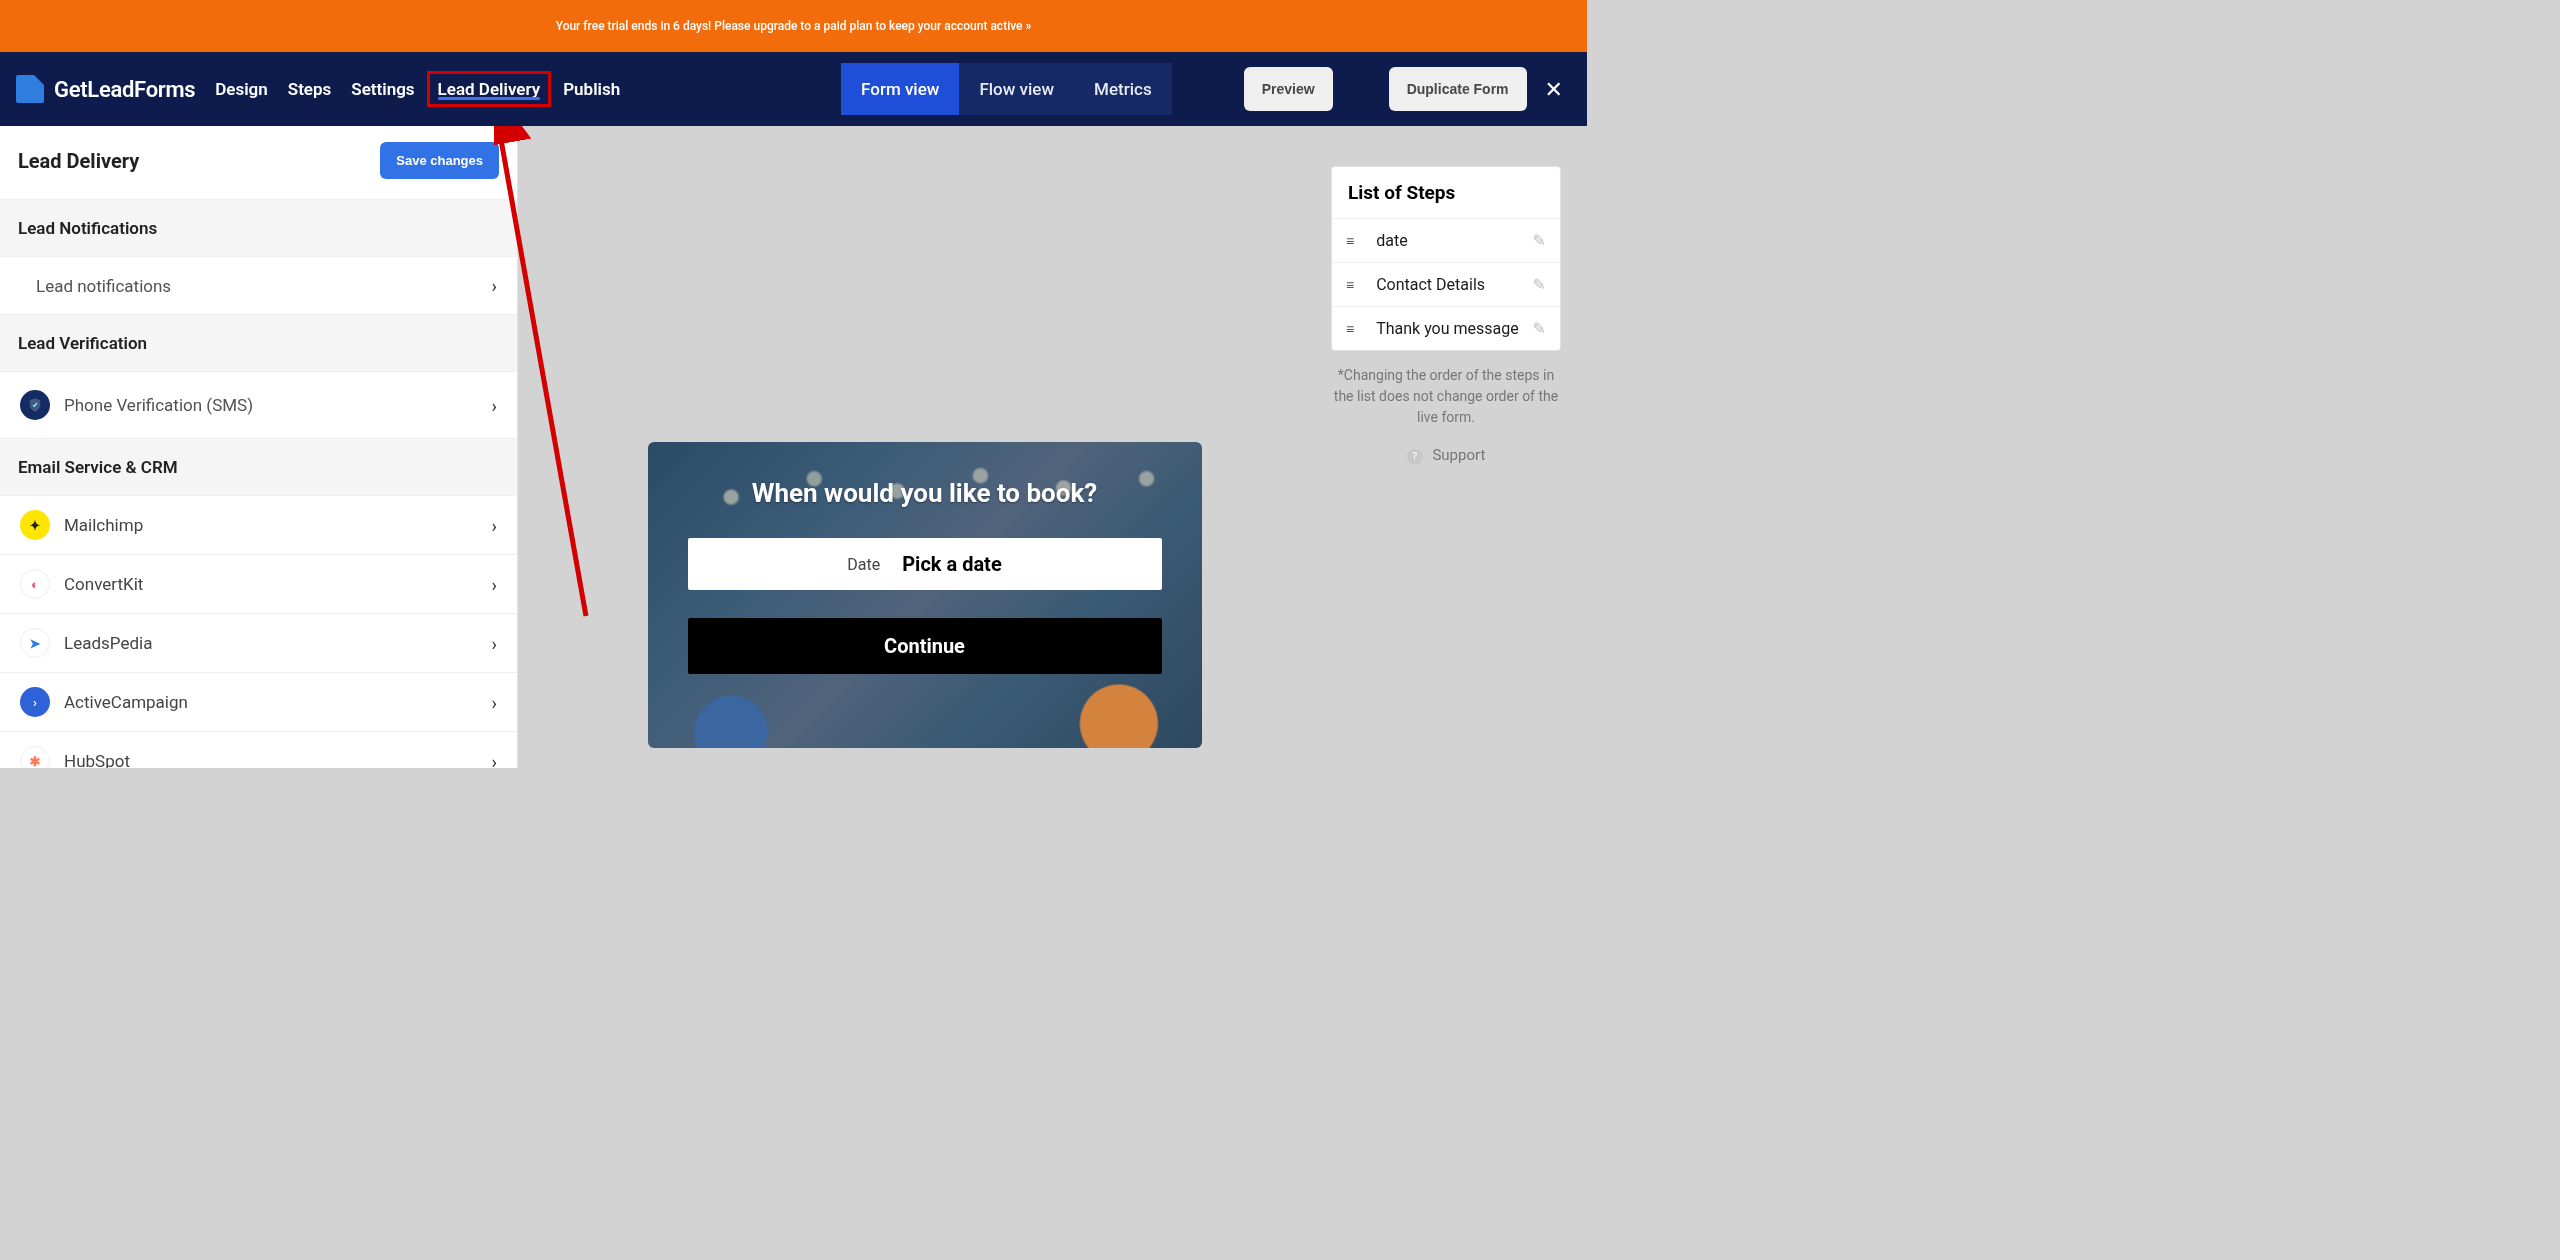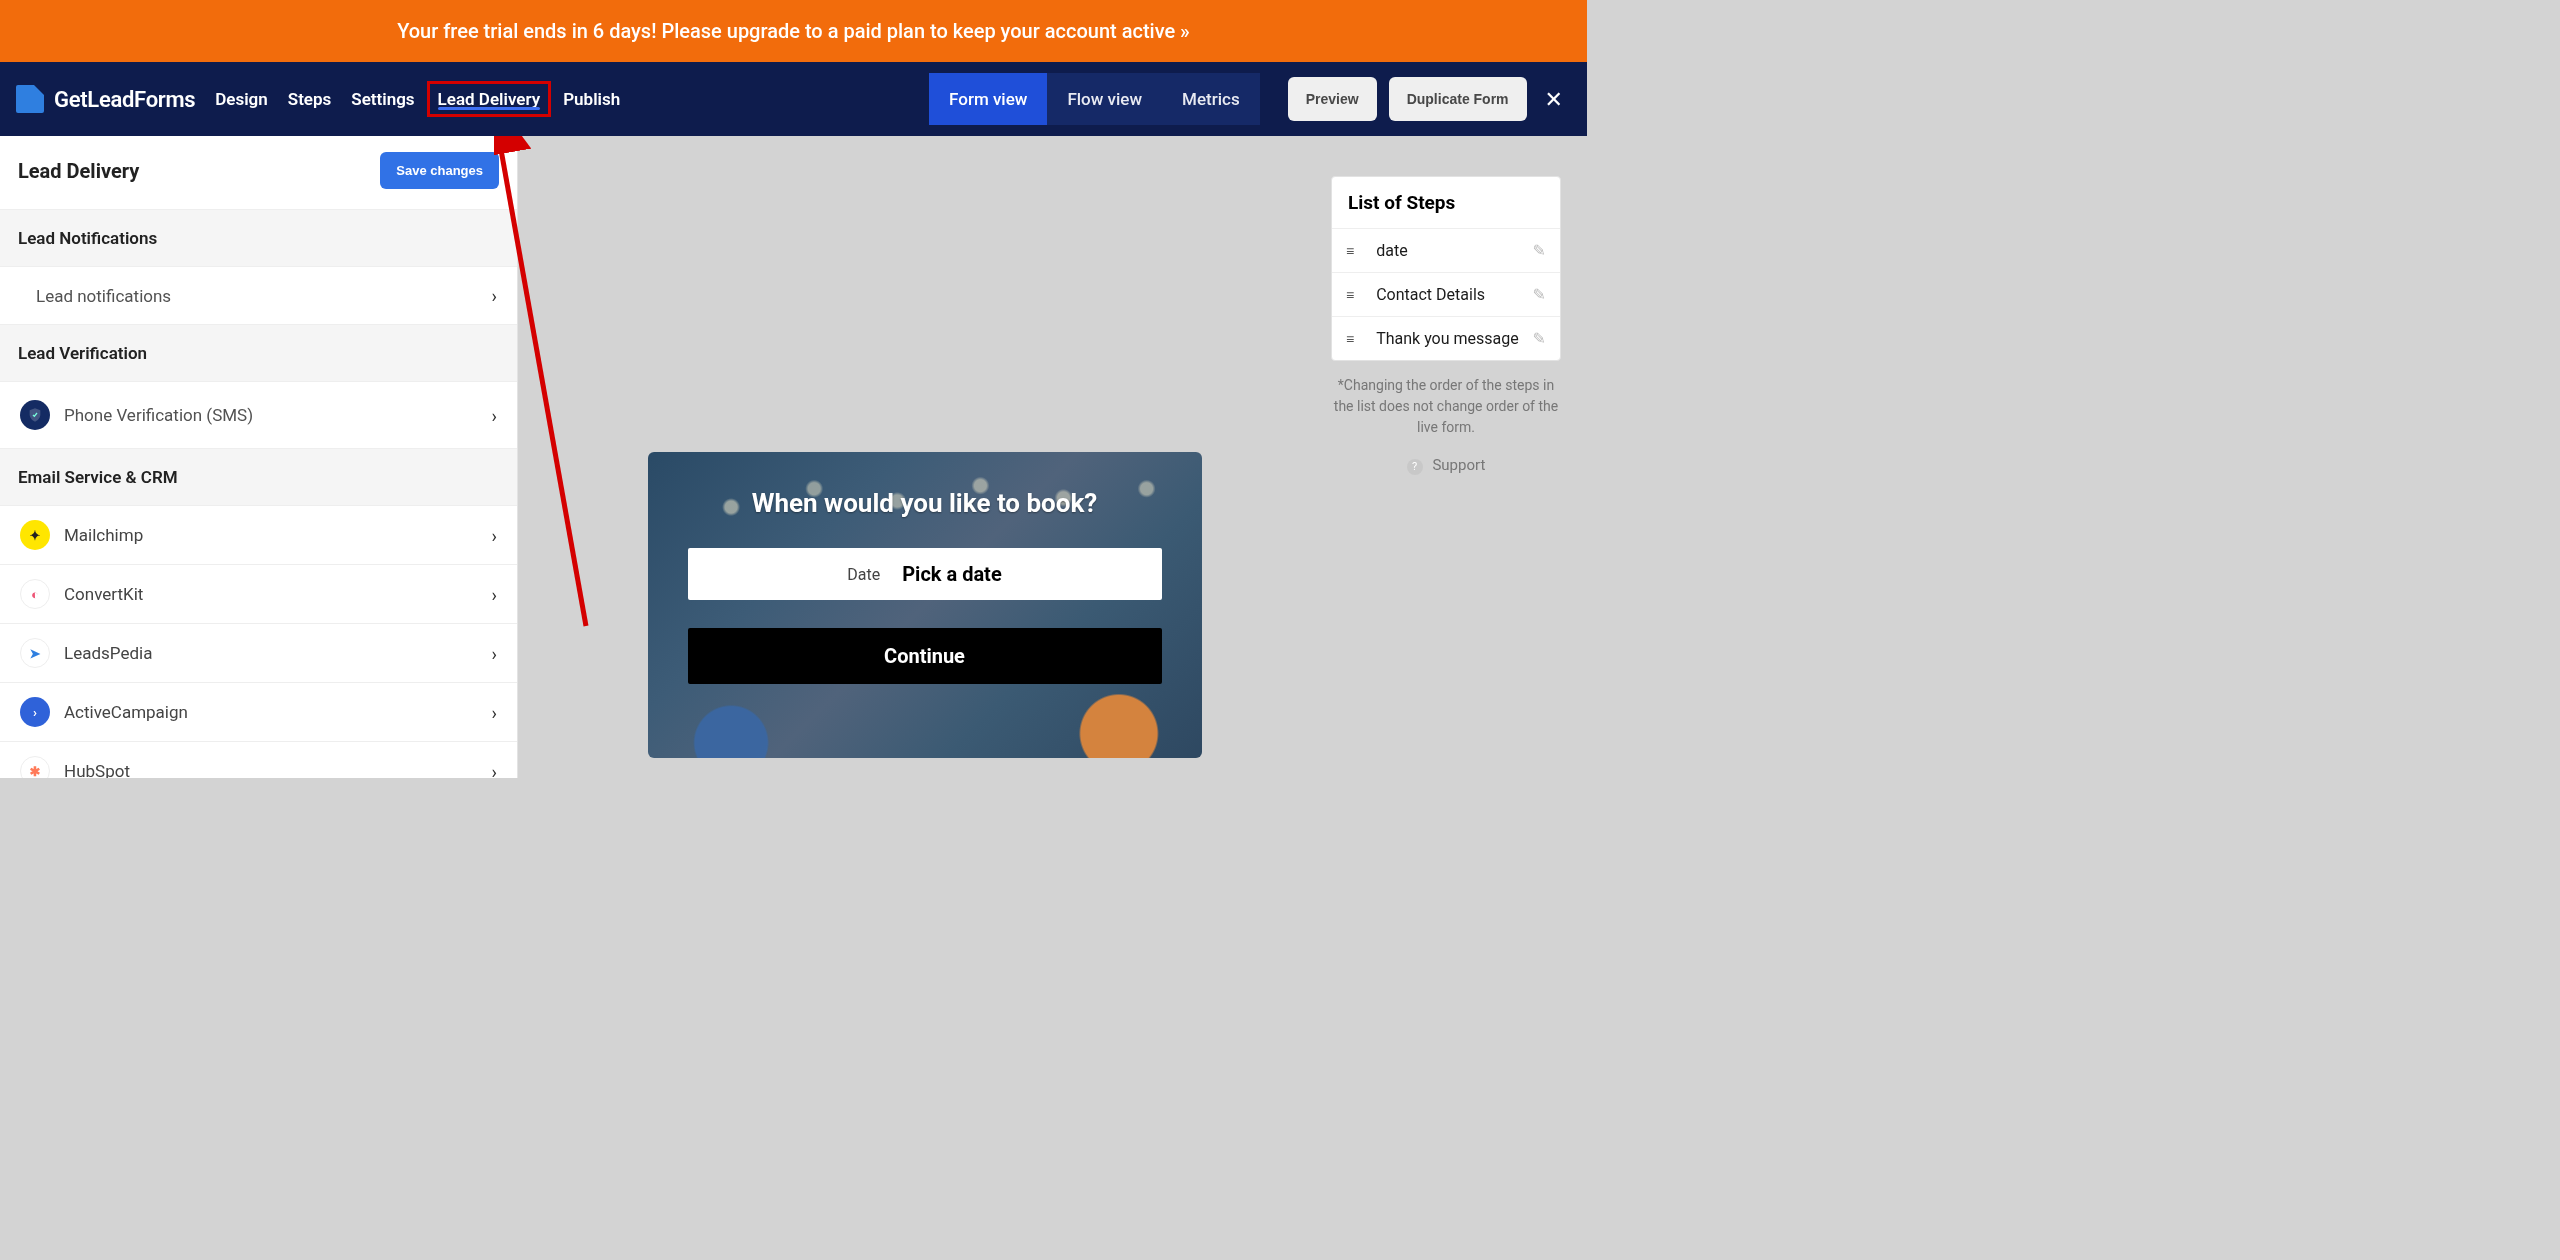--- a/index.html
+++ b/index.html
@@ -1,36 +1,36 @@
 <!DOCTYPE html>
 <html><head>
 <meta charset="utf-8">
 <style>
 * { box-sizing: border-box; margin: 0; padding: 0; }
 body { font-family: -apple-system, BlinkMacSystemFont, "Segoe UI", Roboto, Helvetica, Arial, sans-serif; background: #d3d3d3; width: 1587px; height: 780px; overflow: hidden; position: relative; }
 
-.trial-banner { background: #f26c0c; color: #fff; font-size: 20px; font-weight: 500; text-align: center; padding: 19px 10px; width: 100%; }
+.trial-banner { background: #f26c0c; color: #fff; font-size: 12px; font-weight: 500; text-align: center; padding: 19px 10px; width: 100%; }
 
 .topbar { background: #0e1c4d; color: #fff; display: flex; align-items: center; height: 74px; padding: 0 12px; }
 .logo-wrap { display: flex; align-items: center; gap: 10px; margin-right: 12px; margin-left: 4px; }
 .logo-square { width: 28px; height: 28px; background: #2f7fe0; position: relative; border-radius: 2px; }
 .logo-square::before { content: ""; position: absolute; right: 0; top: 0; border-style: solid; border-width: 0 10px 10px 0; border-color: transparent #0e1c4d transparent transparent; }
 .logo-text { font-size: 22px; font-weight: 600; letter-spacing: -0.3px; }
 
 .main-nav { display: flex; gap: 4px; }
 .main-nav-item { color: #fff; font-size: 17px; font-weight: 600; padding: 8px 8px; cursor: pointer; position: relative; }
 .main-nav-item.active { border: 3px solid #d40000; padding: 5px 8px; background: rgba(255,255,255,0.0); }
 .main-nav-item.active .underline { position:absolute; left:8px; right:8px; bottom:4px; height:3px; background:#3d6ff3; border-radius:2px; }
 
 .view-tabs { margin-left: auto; display: flex; border-radius: 0; overflow: hidden; }
 .view-tab { background: #152967; color: #e8eaf2; padding: 16px 20px; font-size: 17px; font-weight: 500; cursor: pointer; }
 .view-tab.active { background: #1f4fd9; color: #fff; }
 
 .right-controls { display: flex; align-items: center; gap: 12px; margin-left: 28px; margin-right: 6px; }
-.btn-gray { background: #efefef; color: #484848; border: none; padding: 14px 18px; font-size: 14px; font-weight: 600; border-radius: 6px; cursor: pointer; }
+.btn-gray { background: #efefef; color: #484848; border: none; padding: 14px 18px; font-size: 14px; font-weight: 600; border-radius: 6px; cursor: pointer; margin-left: 44px; }
 .close-x { color: #fff; font-size: 22px; cursor: pointer; padding: 0 6px; }
 
 .workspace { display: flex; height: calc(100% - 138px); }
 
 
 .sidebar { width: 518px; background: #f5f5f5; border-right: 1px solid #e3e3e3; overflow-y: auto; }
 .sidebar-header { background: #fff; display: flex; align-items: center; justify-content: space-between; padding: 16px 18px 20px; border-bottom: 1px solid #eee; }
 .sidebar-h1 { font-size: 20px; font-weight: 700; color: #222; }
 .btn-save { background: #3172e6; color: #fff; border: none; padding: 11px 16px; border-radius: 6px; font-size: 13px; font-weight: 600; cursor: pointer; }
 .section-title { font-size: 17px; font-weight: 600; color: #222; padding: 18px 18px 18px; background: #f5f5f5; }

